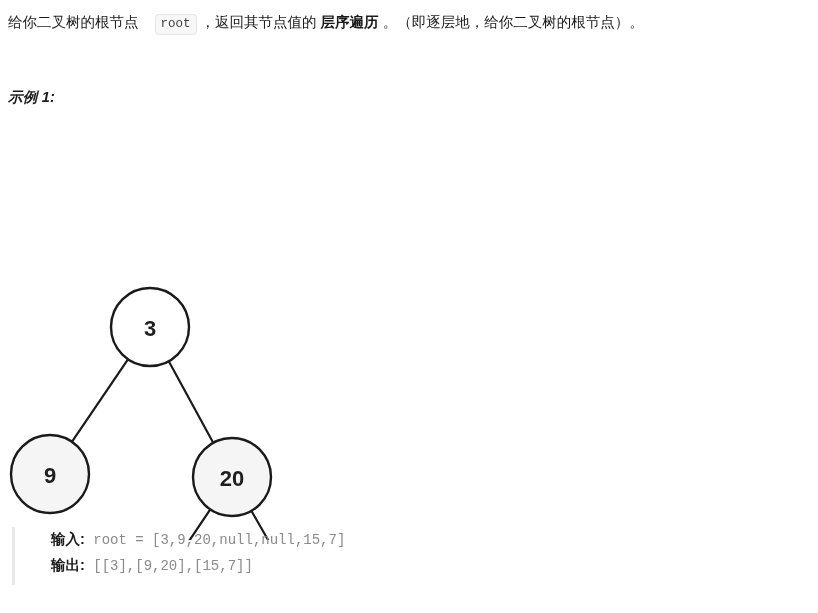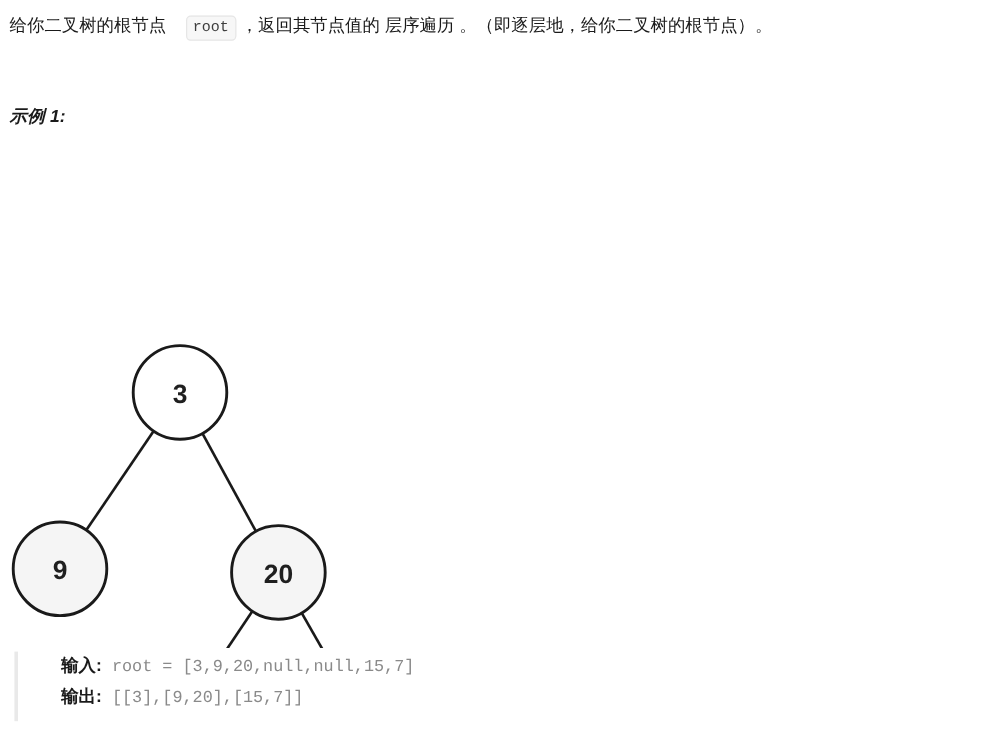--- a/index.html
+++ b/index.html
@@ -22,21 +22,21 @@
     position: absolute;
     left: 8px;
     top: 10px;
     width: 800px;
     font-size: 14.5px;
     line-height: 24px;
     color: #1a1a1a;
     white-space: nowrap;
   }
   .statement .seg { white-space: pre; }
-  .statement .bold { font-weight: 400; }
+  .statement .bold { font-weight: 700; }
 
   code.inline-code {
     font-family: "Liberation Mono", "DejaVu Sans Mono", monospace;
     font-size: 12.5px;
     background: #f7f7f7;
     border: 1px solid #e6e6e6;
     border-radius: 4px;
     padding: 2px 5px 3px 5px;
     color: #3d3d3d;
     white-space: pre;
@@ -76,21 +76,21 @@
     font-size: 22px;
     fill: #1f1f1f;
     text-anchor: middle;
     dominant-baseline: central;
   }
 
   
   .io-block {
     position: absolute;
     left: 12px;
-    top: 543px;
+    top: 527px;
     padding-left: 36px;
     border-left: 3px solid #e9e9e9;
     min-height: 58px;
     box-sizing: border-box;
   }
   .io-line {
     font-size: 14.5px;
     line-height: 25px;
     white-space: pre;
     color: #8c8c8c;

